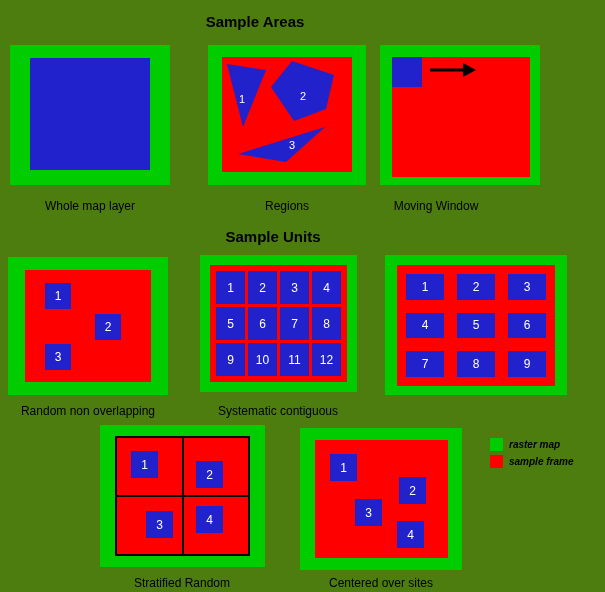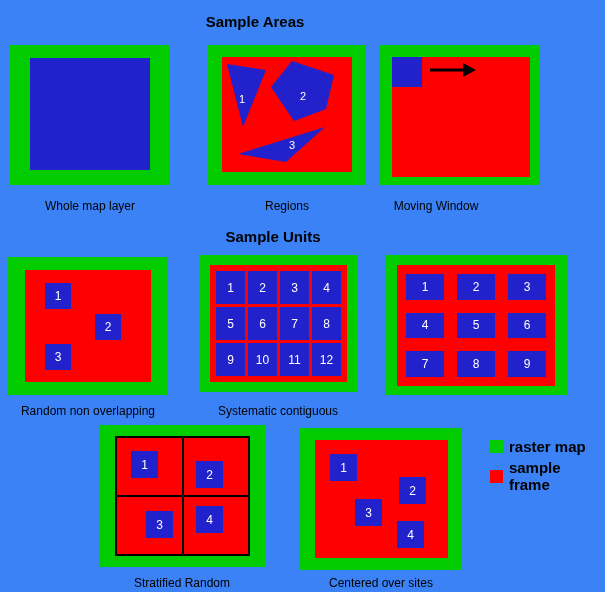--- a/index.html
+++ b/index.html
@@ -1,18 +1,18 @@
 <!DOCTYPE html>
 <html style="--raster-map: #00cc00; --sample-frame: #ff0000; --sample-area: #2222cc;"><head>
 <meta charset="utf-8">
 <style>
   * { margin:0; padding:0; box-sizing:border-box; }
   html,body { background:#ffffff; }
   body { font-family:"Liberation Sans", sans-serif; color:#000; }
-  .canvas { position:relative; width:605px; height:592px; background:#3b82f6; overflow:hidden; }
+  .canvas { position:relative; width:605px; height:592px; background:#4d7c0f; overflow:hidden; }
 
   .section-title { position:absolute; transform:translateX(-50%); font-weight:bold; font-size:15px; white-space:nowrap; }
   .panel-label   { position:absolute; transform:translateX(-50%); font-size:12px; white-space:nowrap; }
 
   .panel { position:absolute; background:var(--raster-map); }
   .frame { position:absolute; background:var(--sample-frame); }
   .area-solid { position:absolute; background:var(--sample-area); }
 
   .unit { position:absolute; background:var(--sample-area); color:#fff;
           display:flex; align-items:center; justify-content:center; font-size:12px; }
@@ -38,21 +38,21 @@
   .arrow-svg { position:absolute; }
   .arrow-svg line { stroke:#000; stroke-width:3; }
   .arrow-svg polygon { fill:#000; }
 
   .legend { position:absolute; left:490px; top:438px; }
   .legend-row { display:flex; align-items:center; gap:6px; margin-bottom:4px; }
   .swatch { width:13px; height:13px; display:inline-block; }
   .sw-green { background:var(--raster-map); }
   .sw-red   { background:var(--sample-frame); }
   .sw-blue  { background:var(--sample-area); }
-  .legend-row span.lbl { font-size:15px; font-weight:bold; }
+  .legend-row span.lbl { font-size:10px; font-weight:bold;font-style:italic; }
 </style>
 </head>
 <body>
 
 <div class="canvas">
 
   <div class="section-title" style="left:255px; top:13px">Sample Areas</div>
   <div class="section-title" style="left:273px; top:228px">Sample Units</div>
 
   <div class="panel" style="left:10px; top:45px; width:160px; height:140px">

